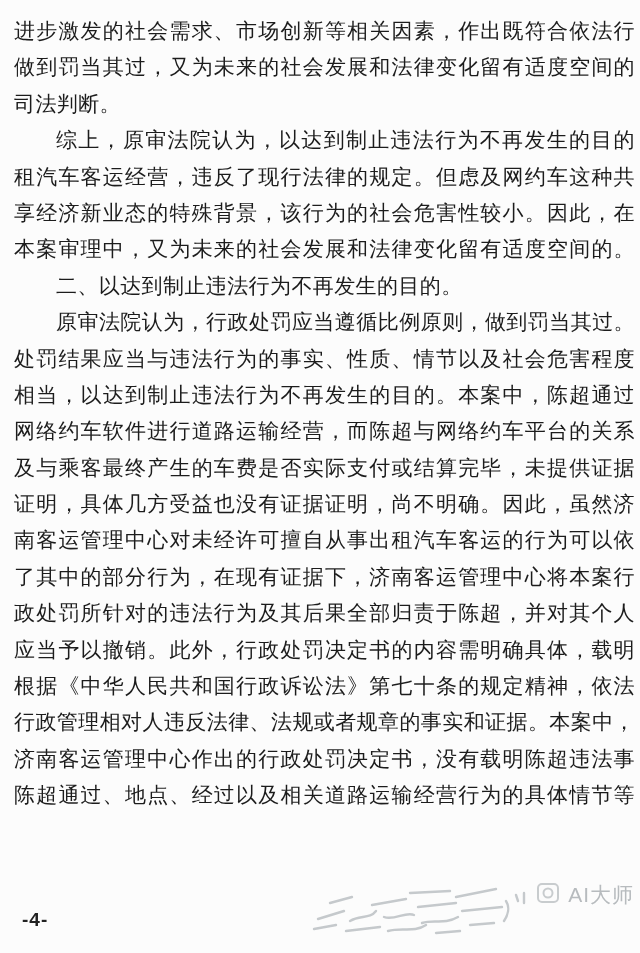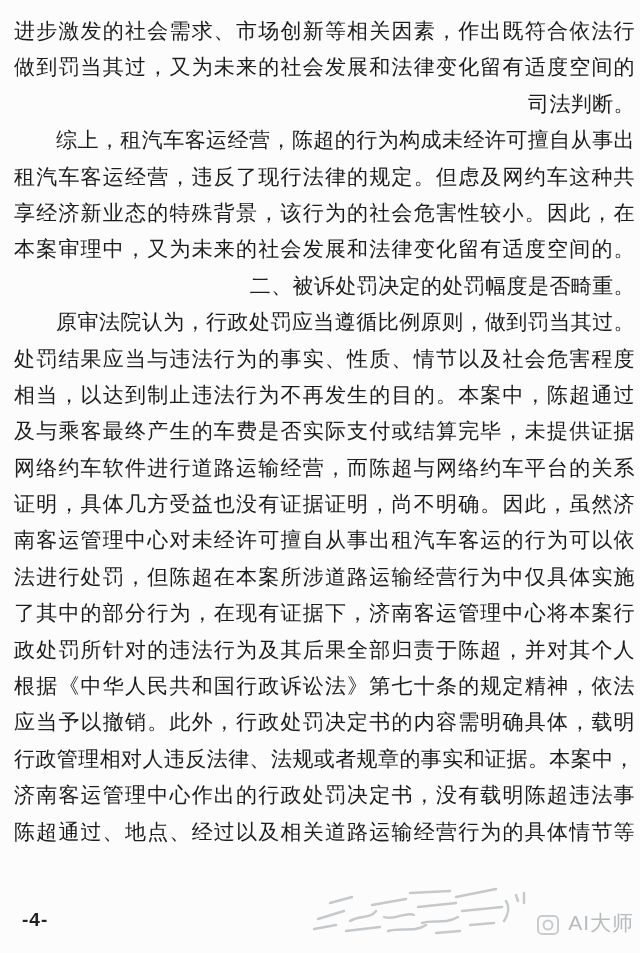--- a/index.html
+++ b/index.html
@@ -18,21 +18,21 @@
   .body-text{
     position:absolute;
     left:14px;right:5px;top:13px;
     color:var(--text);
   }
   .line{
     font-size:21px;
     line-height:36.4px;
     height:36.4px;
     color:var(--text);
-    text-align:right;
+    text-align:left;
     letter-spacing:0.4px;
     white-space:nowrap;
   }
   .line.fill{
     text-align:justify;
     text-align-last:justify;
     white-space:normal;
   }
   .line.indent{
     text-indent:2em;
@@ -43,21 +43,21 @@
     font-family:"Liberation Sans","DejaVu Sans",sans-serif;
     font-size:19px;
     font-weight:600;
     color:#222;
     letter-spacing:1px;
   }
   .watermark{
     position:absolute;
     right:6px;bottom:16px;
     display:flex;
-    align-items:flex-end;
+    align-items:flex-start;
     gap:8px;
     color:var(--wm);
   }
   .wm-scribble{display:block;}
   .wm-icon{display:block;opacity:.85;}
   .wm-brand{
     font-family:"Liberation Sans","DejaVu Sans",sans-serif;
     font-size:21px;
     color:var(--wm);
     letter-spacing:1px;
@@ -65,37 +65,36 @@
 </style>
 </head>
 <body>
 
 <div class="page">
 
   <div class="body-text">
       <div class="line fill">进步激发的社会需求、市场创新等相关因素，作出既符合依法行</div>
       <div class="line fill">做到罚当其过，又为未来的社会发展和法律变化留有适度空间的</div>
       <div class="line">司法判断。</div>
-      <div class="line indent fill">综上，租汽车客运经营，陈超的行为构成未经许可擅自从事出</div>
+      <div class="line indent fill">综上，原审法院认为，以达到制止违法行为不再发生的目的</div>
       <div class="line fill">租汽车客运经营，违反了现行法律的规定。但虑及网约车这种共</div>
       <div class="line fill">享经济新业态的特殊背景，该行为的社会危害性较小。因此，在</div>
       <div class="line fill">本案审理中，又为未来的社会发展和法律变化留有适度空间的。</div>
-      <div class="line indent">二、被诉处罚决定的处罚幅度是否畸重。</div>
+      <div class="line indent">二、以达到制止违法行为不再发生的目的。</div>
       <div class="line indent fill">原审法院认为，行政处罚应当遵循比例原则，做到罚当其过。</div>
       <div class="line fill">处罚结果应当与违法行为的事实、性质、情节以及社会危害程度</div>
       <div class="line fill">相当，以达到制止违法行为不再发生的目的。本案中，陈超通过</div>
+      <div class="line fill">网络约车软件进行道路运输经营，而陈超与网络约车平台的关系</div>
       <div class="line fill">及与乘客最终产生的车费是否实际支付或结算完毕，未提供证据</div>
-      <div class="line fill">网络约车软件进行道路运输经营，而陈超与网络约车平台的关系</div>
       <div class="line fill">证明，具体几方受益也没有证据证明，尚不明确。因此，虽然济</div>
       <div class="line fill">南客运管理中心对未经许可擅自从事出租汽车客运的行为可以依</div>
-      <div class="line fill">法进行处罚，但陈超在本案所涉道路运输经营行为中仅具体实施</div>
       <div class="line fill">了其中的部分行为，在现有证据下，济南客运管理中心将本案行</div>
       <div class="line fill">政处罚所针对的违法行为及其后果全部归责于陈超，并对其个人</div>
+      <div class="line fill">应当予以撤销。此外，行政处罚决定书的内容需明确具体，载明</div>
       <div class="line fill">根据《中华人民共和国行政诉讼法》第七十条的规定精神，依法</div>
-      <div class="line fill">应当予以撤销。此外，行政处罚决定书的内容需明确具体，载明</div>
       <div class="line fill">行政管理相对人违反法律、法规或者规章的事实和证据。本案中，</div>
       <div class="line fill">济南客运管理中心作出的行政处罚决定书，没有载明陈超违法事</div>
       <div class="line fill">陈超通过、地点、经过以及相关道路运输经营行为的具体情节等</div>
     </div>
 
   <div class="footer-left">-4-</div>
 
   <div class="watermark">
     <svg class="wm-scribble" width="218" height="56" viewBox="0 0 218 56" fill="none" stroke="#c5c9cc" stroke-width="2.4" stroke-linecap="round">
       <path d="M8 38 L34 30"></path>

